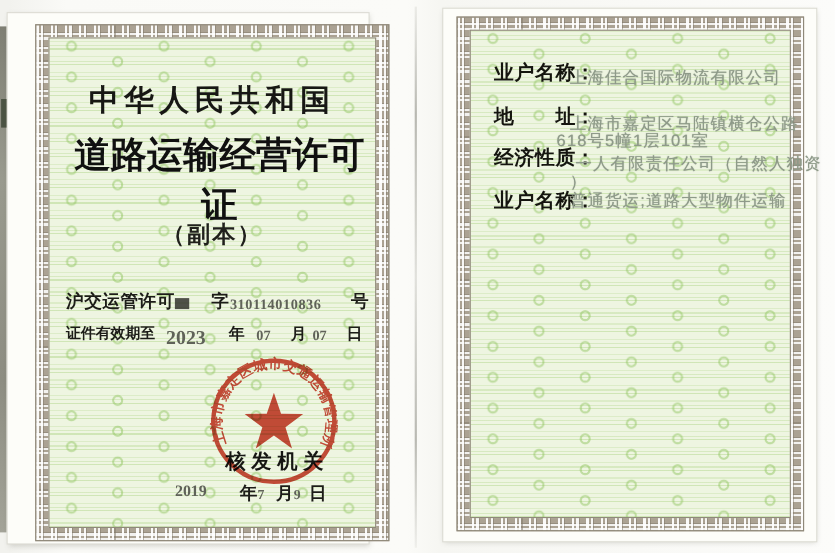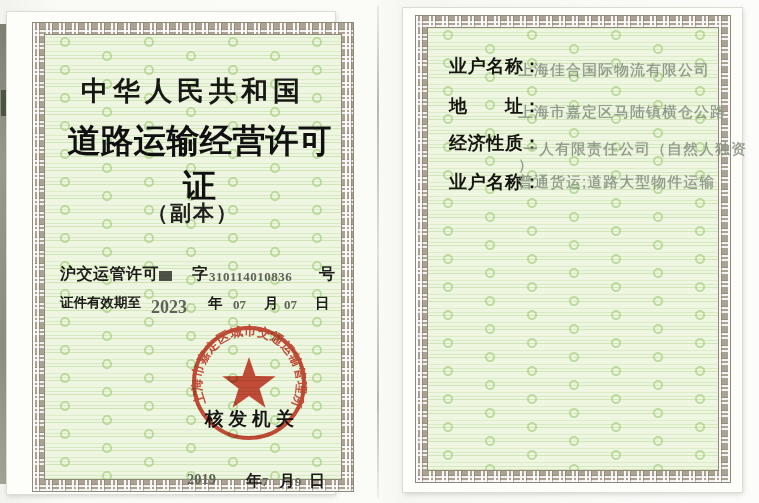--- a/index.html
+++ b/index.html
@@ -88,21 +88,21 @@
           <defs>
             <path id="sealArc" d="M 31.5,95.3 A 48,48 0 1 1 118.5,95.3" fill="none"></path>
           </defs>
           <circle cx="75" cy="75" r="55" fill="none" stroke="#c83522" stroke-width="4"></circle>
           <text font-size="12.5" fill="#c83522" letter-spacing="0.5" font-family="Liberation Sans, sans-serif" font-weight="bold">
             <textPath href="#sealArc">上海市嘉定区城市交通运输管理所</textPath>
           </text>
           <polygon fill="#c83522" points="75,49 81.5,68.1 101.6,68.3 85.5,80.4 91.5,99.7 75,88 58.5,99.7 64.5,80.4 48.4,68.3 68.5,68.1"></polygon>
         </svg>
 
-        <div class="abs" style="left:0;top:436px;width:100%;height:22px;margin-left:28px;">
+        <div class="abs" style="left:0;top:404px;width:100%;height:22px;">
           <span class="abs fill" style="left:114px;font-size:14.5px;">2019</span>
           <span class="abs b" style="left:173px;font-size:16px;">年</span>
           <span class="abs fill" style="left:189px;top:4px;font-size:12.5px;">7</span>
           <span class="abs b" style="left:206px;font-size:16px;">月</span>
           <span class="abs fill" style="left:222px;top:4px;font-size:12.5px;">9</span>
           <span class="abs b" style="left:236px;font-size:16px;">日</span>
         </div>
 
       </div>
     </div>
@@ -116,20 +116,21 @@
 
         <div class="abs" style="left:21px;top:26px;">
           <span class="flabel">业户名称</span><span class="fcolon">：</span>
         </div>
         <div class="fval" style="left:90px;top:33px;font-family:Liberation Mono, monospace;">上海佳合国际物流有限公司</div>
 
         <div class="abs" style="left:21px;top:66px;">
           <span class="flabel">地址</span><span class="fcolon">：</span>
         </div>
         <div class="fval" style="left:90px;top:75px;">上海市嘉定区马陆镇横仓公路</div>
+        <div class="fval" style="left:78px;top:91px;">618号5幢1层101室</div>
 
         <div class="abs" style="left:21px;top:103px;">
           <span class="flabel">经济性质</span><span class="fcolon">：</span>
         </div>
         <div class="fval" style="left:95px;top:112px;">一人有限责任公司（自然人独资</div>
         <div class="fval" style="left:90px;top:128px;">）</div>
 
         <div class="abs" style="left:21px;top:142px;">
           <span class="flabel">业户名称</span><span class="fcolon">：</span>
         </div>

